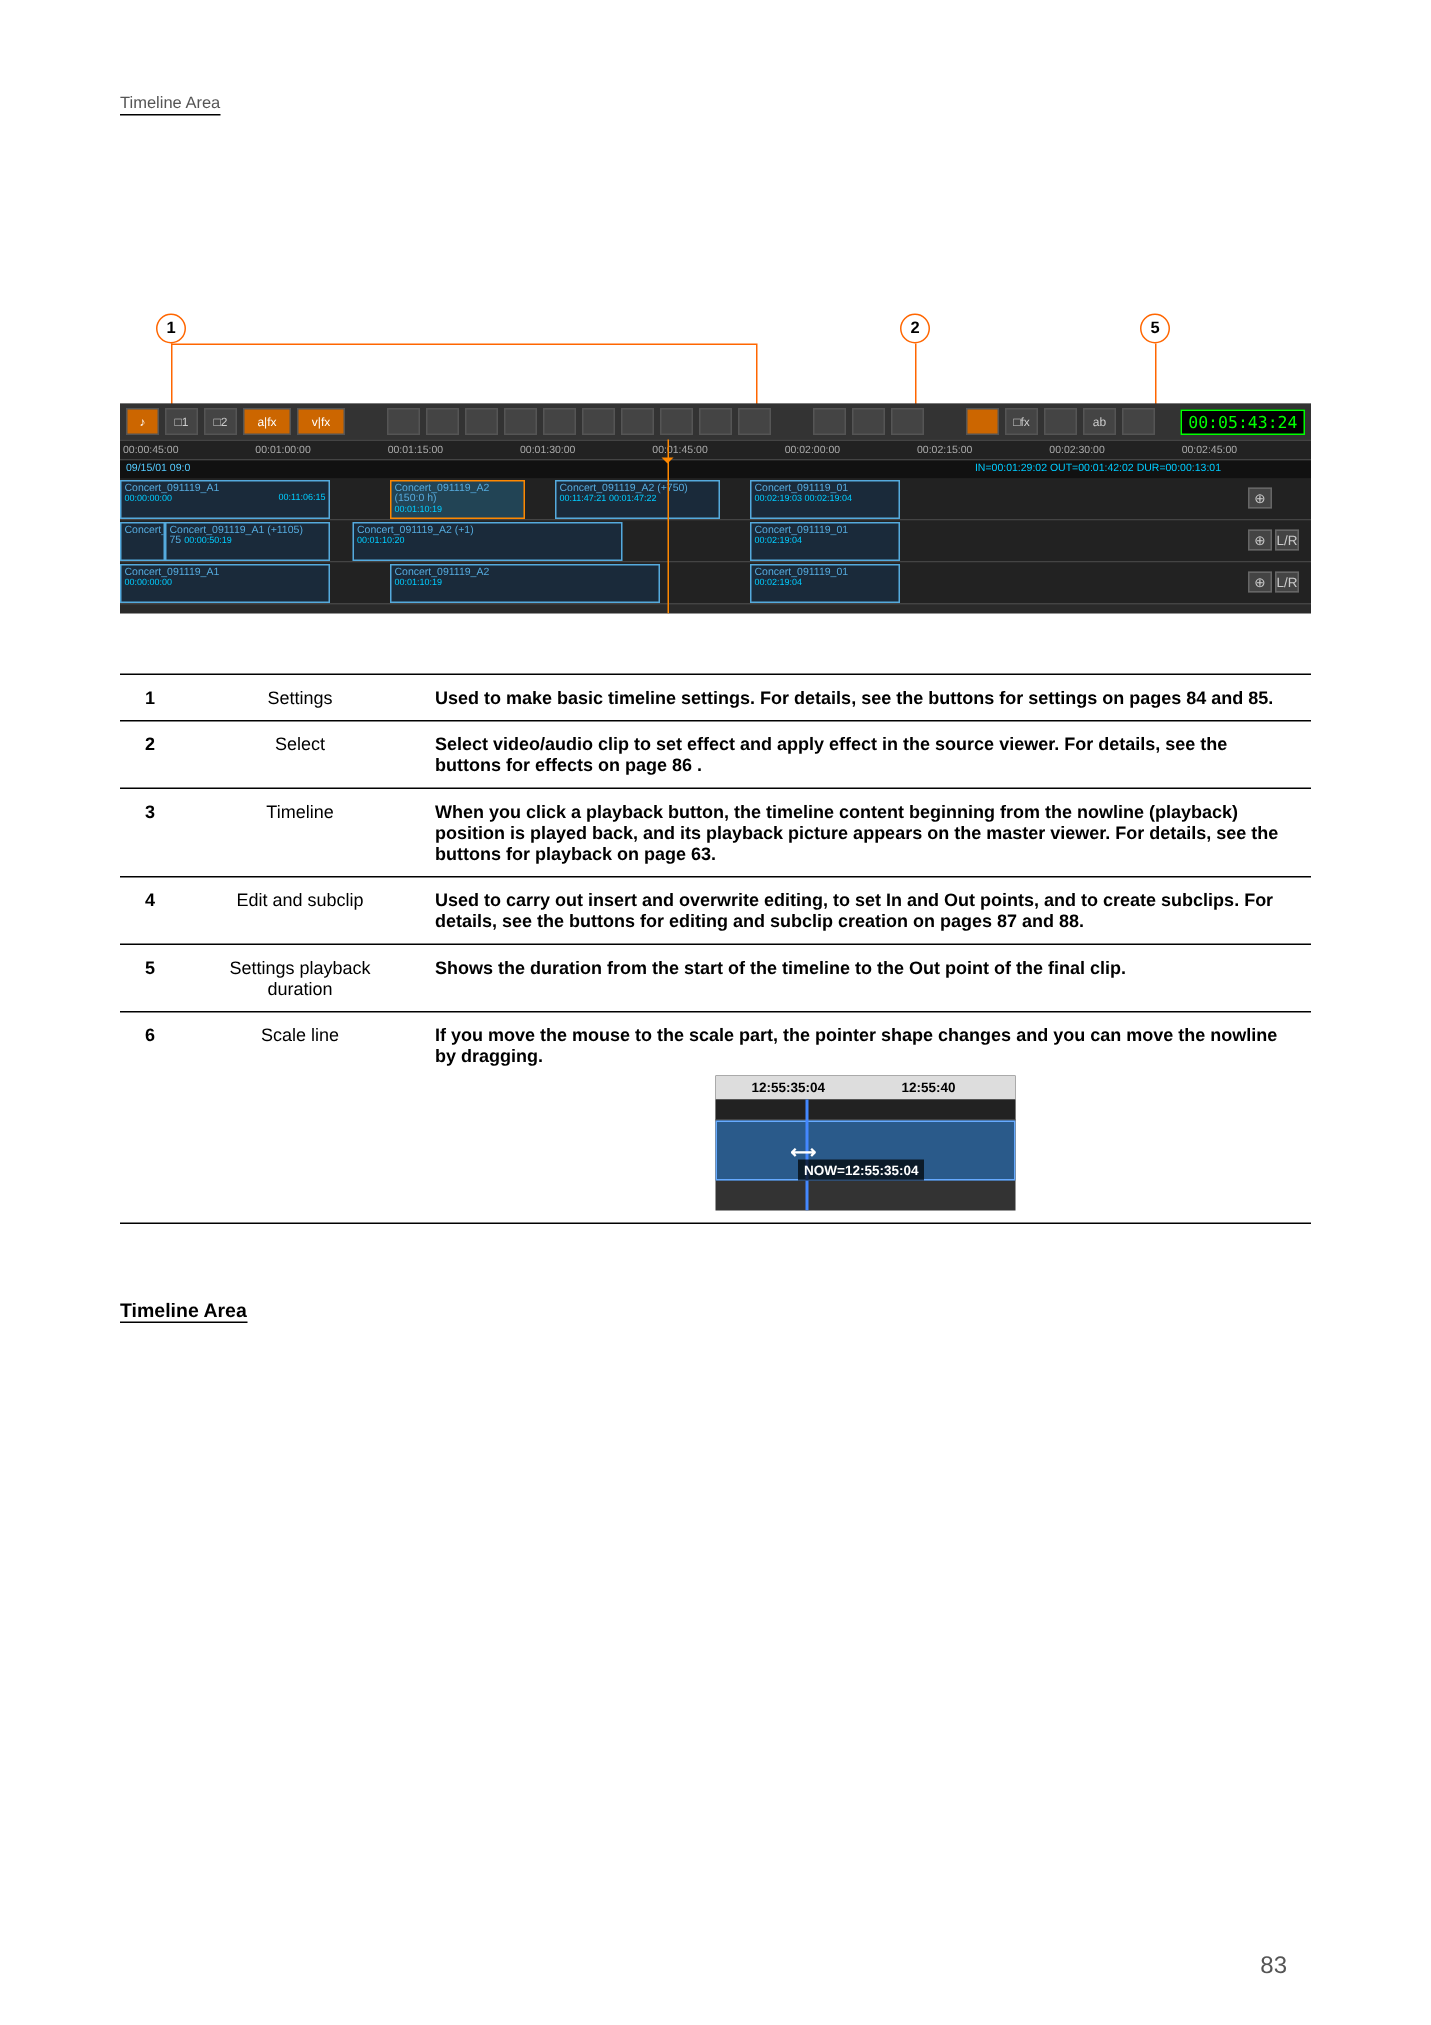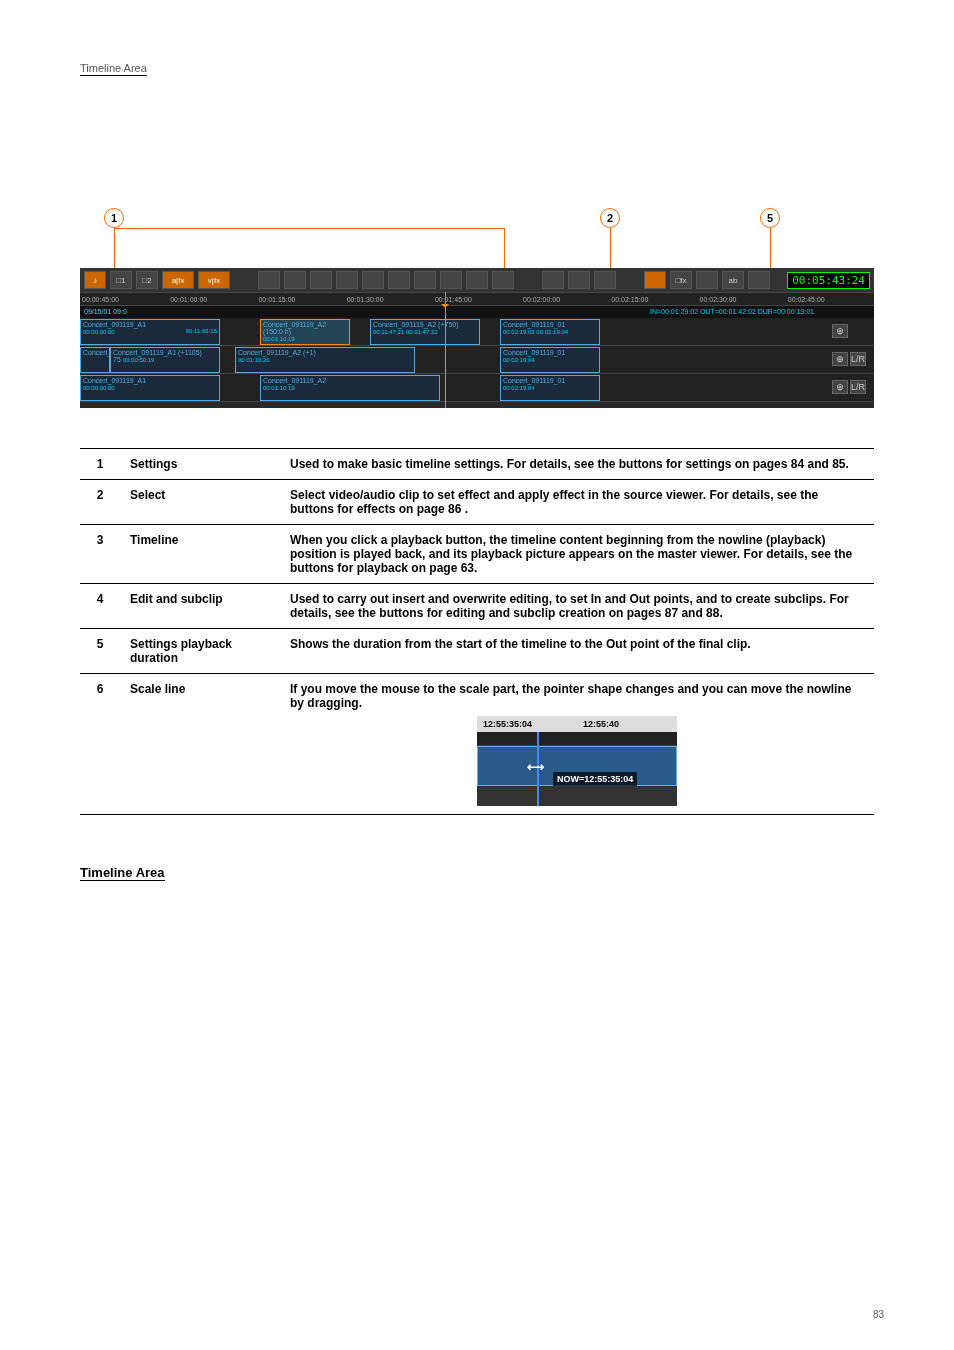--- a/index.html
+++ b/index.html
@@ -173,39 +173,40 @@
     font-weight: bold;
   }
   .desc-table tr:first-child td { border-top: 1px solid #000; }
   .desc-table td:first-child {
     width: 40px;
     font-weight: bold;
     text-align: center;
   }
   .desc-table td:nth-child(2) {
     width: 160px;
-    font-weight: bold;
+    font-weight: normal;
+    text-align: center;
   }
   .inline-img {
     width: 200px;
     height: 90px;
     background: #333;
     margin-top: 6px;
     position: relative;
     overflow: hidden;
   }
   .ii-ruler {
     height: 16px;
     background: #ddd;
     display: flex;
     font-size: 9px;
     color: #000;
     align-items: center;
   }
-  .ii-ruler span { flex: 1; padding-left: 6px; }
+  .ii-ruler span { flex: 1; padding-left: 24px; }
   .ii-clip {
     position: absolute;
     top: 30px;
     left: 0; right: 0;
     height: 40px;
     background: #2a5a8a;
     border: 1px solid #6af;
   }
   .ii-playhead {
     position: absolute;
@@ -217,38 +218,38 @@
   .ii-arrow {
     position: absolute;
     top: 44px;
     left: 50px;
     color: #fff;
     font-size: 12px;
   }
   .ii-label {
     position: absolute;
     top: 56px;
-    left: 76px;
+    left: 55px;
     background: rgba(0,0,0,0.7);
     color: #fff;
     font-size: 9px;
     padding: 2px 4px;
   }
   .section-heading {
     font-size: 13px;
     font-weight: bold;
     margin-top: 50px;
     border-bottom: 1px solid #000;
     display: inline-block;
   }
   .page-num {
     position: absolute;
     bottom: 30px;
-    right: 70px;
-    font-size: 10px;
+    right: 96px;
+    font-size: 16px;
     color: #555;
   }
 </style>
 </head>
 <body>
 
 
 
 <div class="page-header underline">Timeline Area</div>
 

